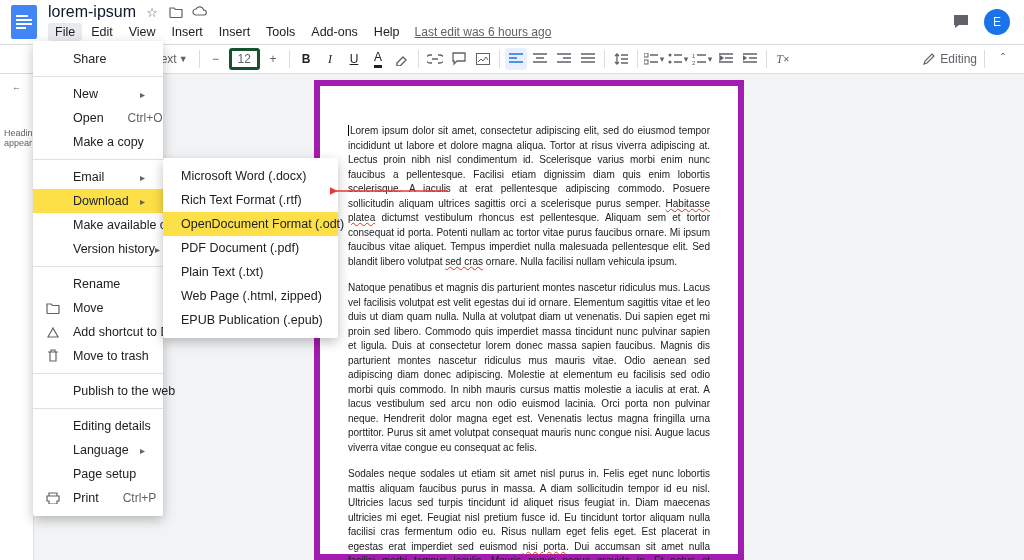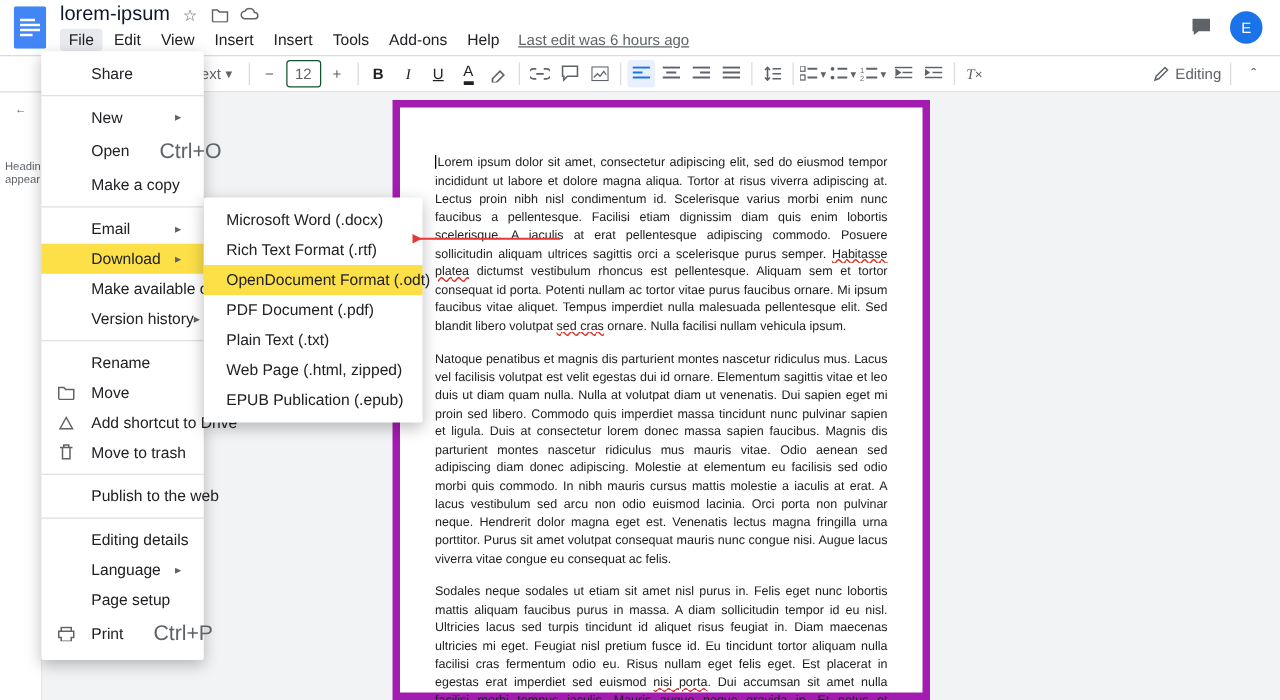--- a/index.html
+++ b/index.html
@@ -111,21 +111,21 @@
     padding:5px 18px 5px 40px;
     cursor:pointer; white-space:nowrap;
     position:relative;
   }
   .menu-panel .item.highlight { background:#fde047; }
   .menu-panel .item .item-icon {
     position:absolute; left:12px; top:50%; transform:translateY(-50%);
     width:16px; height:16px; display:flex; align-items:center; justify-content:center;
     color:#5f6368;
   }
-  .menu-panel .item .right { color:#5f6368; font-size:17px; margin-left:24px;}
+  .menu-panel .item .right { color:#5f6368; font-size:12px; margin-left:24px;}
   .menu-panel hr { border:none; border-top:1px solid #e0e0e0; margin:5px 0; }
   .submenu-arrow { color:#5f6368; font-size:10px; }
   
   #file-menu { left:33px; top:41px; width:130px; }
   #download-submenu { left:163px; top:158px; width:175px; }
   
   .arrow-svg { position:absolute; z-index:60; pointer-events:none; }
 </style>
 </head>
 <body>
@@ -178,21 +178,21 @@
 </div>
 
 <div class="toolbar">
   <div style="width:110px"></div>
   <div class="tb-btn text">
       <span>ormal text</span>
       <span class="caret">▼</span>
     </div>
   <div class="tb-sep"></div>
   <div class="tb-btn">−</div>
-  <div class="tb-btn text" style="border:1px solid #14532d; min-width:28px; justify-content:center;">12</div>
+  <div class="tb-btn text" style="border:3px solid #14532d; min-width:28px; justify-content:center;">12</div>
   <div class="tb-btn">+</div>
   <div class="tb-sep"></div>
   <div class="tb-btn" style="font-weight:bold;color:#202124;">B</div>
   <div class="tb-btn" style="font-style:italic;color:#202124;font-family:serif;">I</div>
   <div class="tb-btn" style="text-decoration:underline;color:#202124;">U</div>
   <div class="tb-btn">
       <span style="border-bottom:3px solid #202124; padding-bottom:1px; color:#202124;">A</span>
     </div>
   <div class="tb-btn">
     <svg width="14" height="14" viewBox="0 0 14 14">

